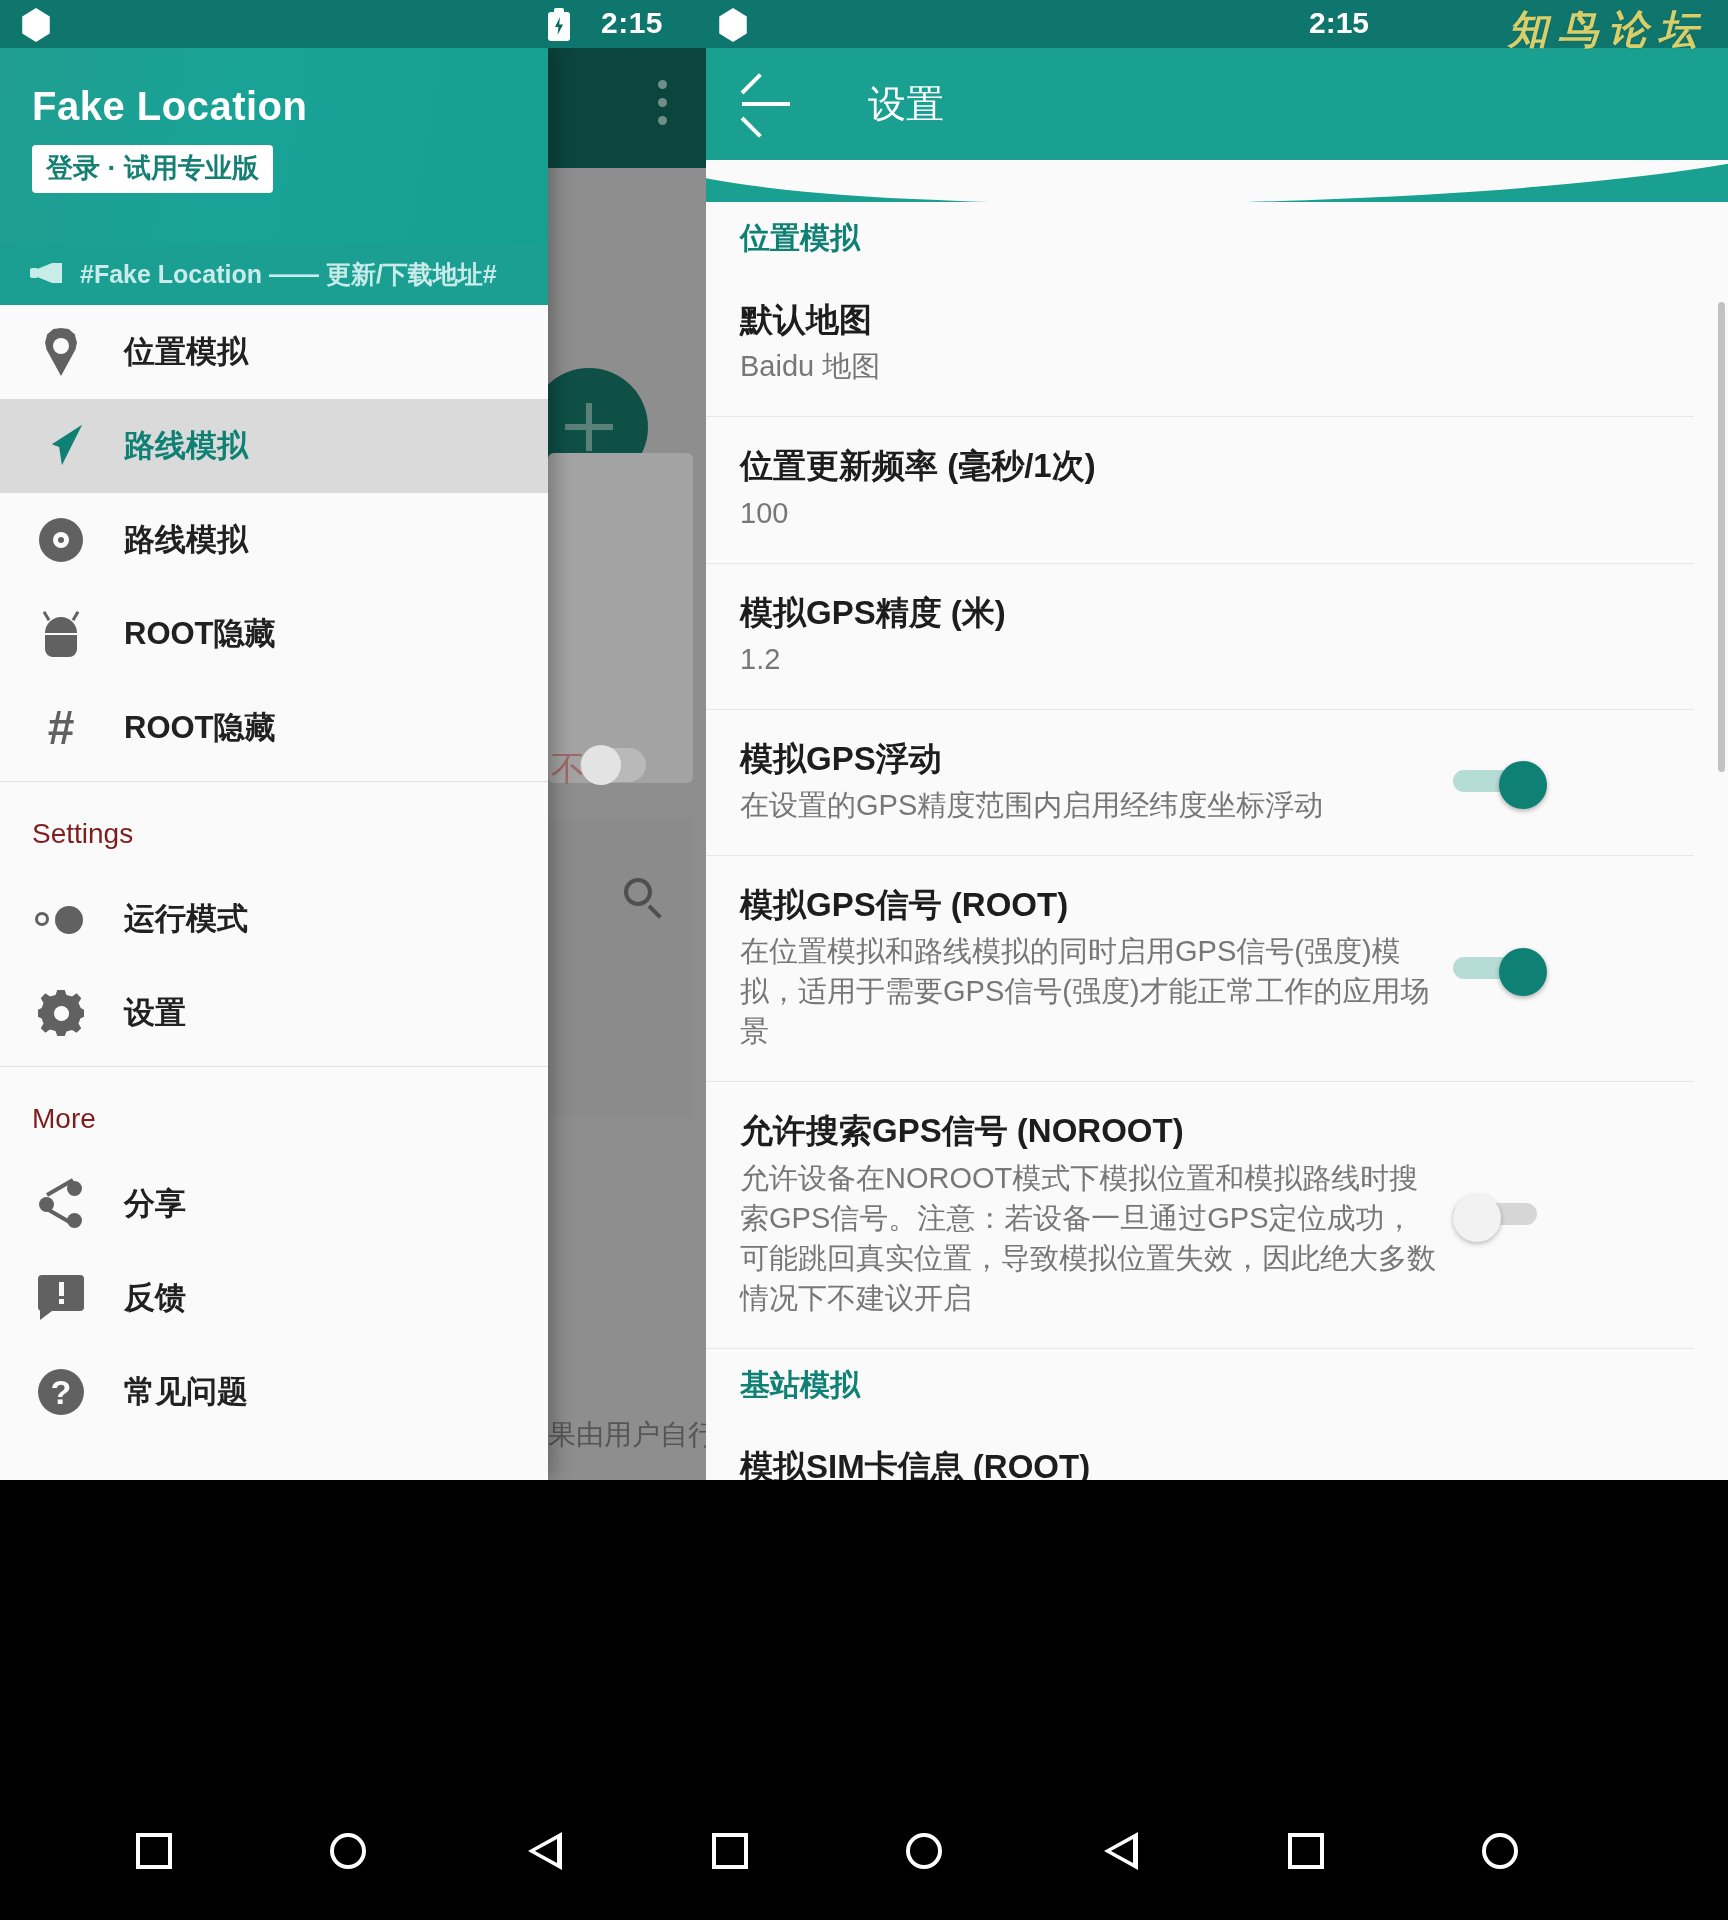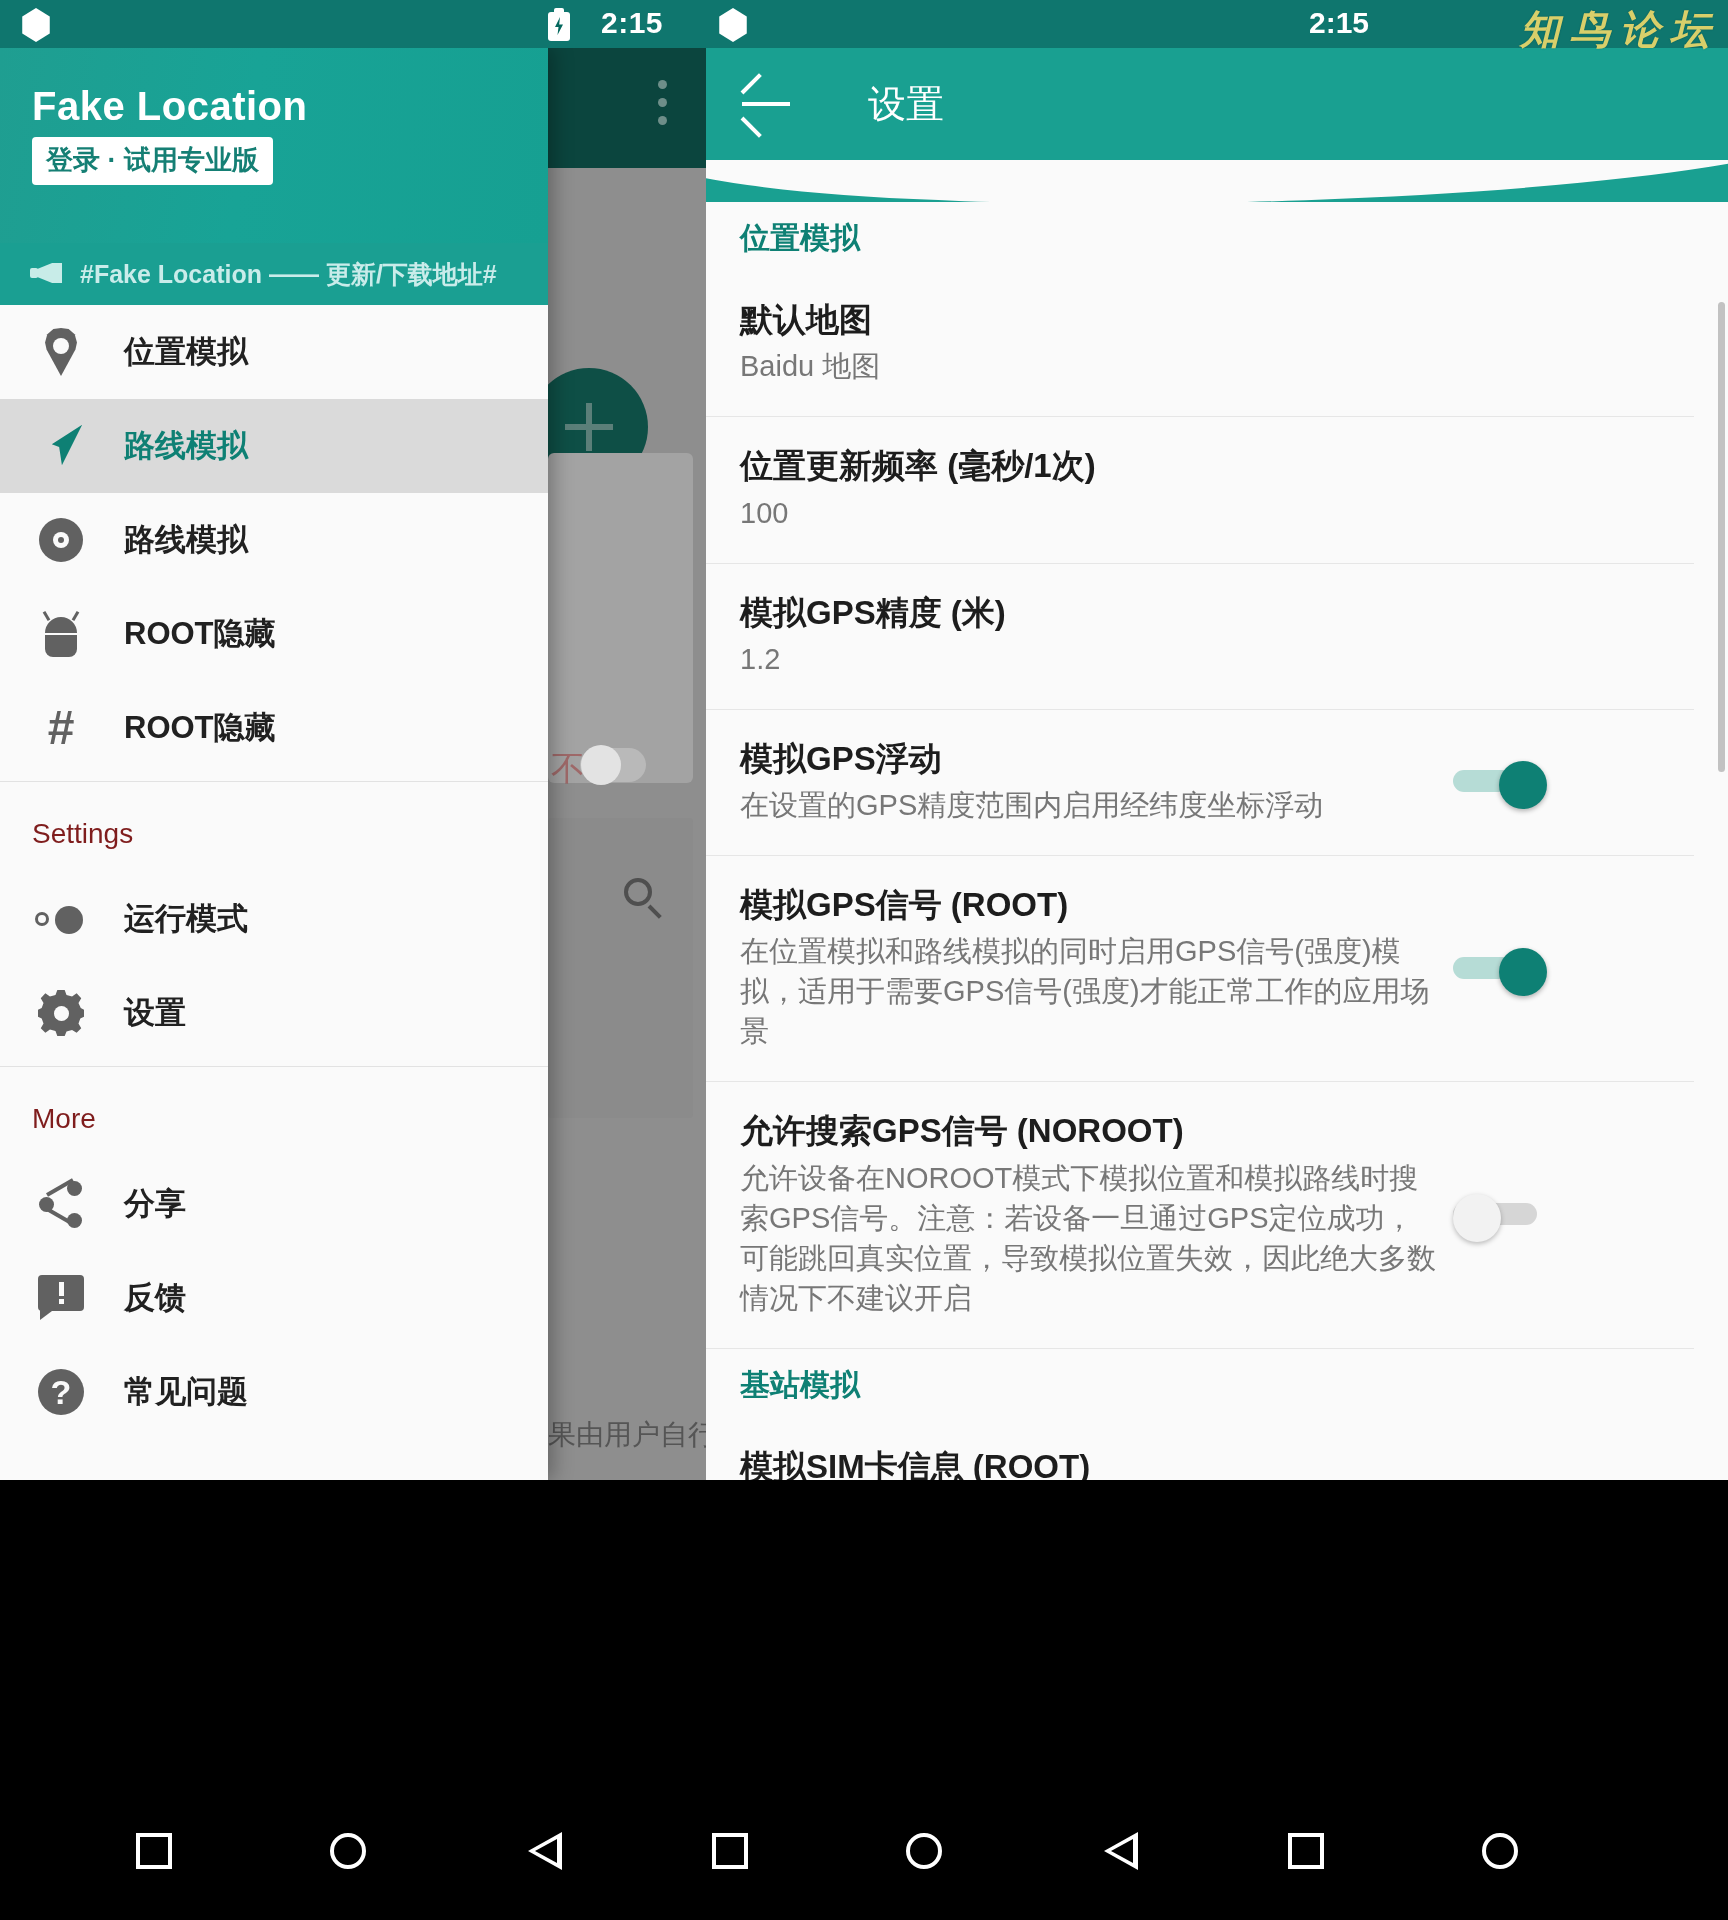--- a/index.html
+++ b/index.html
@@ -27,21 +27,21 @@
     color:#fff; letter-spacing:0.5px;
   }
   .sb-batt { position:absolute; left:545px; top:8px; width:28px; height:34px; }
   .sb-batt .body { position:absolute; left:3px; top:4px; width:22px; height:29px; background:#fff; border-radius:3px;}
   .sb-batt .cap  { position:absolute; left:9px; top:0px; width:10px; height:5px; background:#fff; border-radius:2px 2px 0 0;}
   .sb-batt .bolt { position:absolute; left:9px; top:9px; width:10px; height:18px; background:#04685e;
                    clip-path: polygon(60% 0%, 10% 55%, 45% 55%, 35% 100%, 90% 42%, 52% 42%); }
   .sb-time2 { position:absolute; left:1309px; top:6px; font-size:30px; font-weight:700; color:#fff; }
   .sb-batt2 { position:absolute; left:1253px; top:8px; width:28px; height:34px; }
   .watermark {
-    position:absolute; right:8px; top:2px;
+    position:absolute; right:20px; top:2px;
     font-family:"Liberation Serif","DejaVu Serif",serif;
     font-size:40px; font-weight:700; font-style:italic;
     color:#d8cf6a; letter-spacing:10px; white-space:nowrap;
     text-shadow: 0 0 2px rgba(0,0,0,.2);
   }
 
   
   .bg-app { position:absolute; left:0; top:48px; width:1728px; height:1432px; background:#8e8e8e; }
   .bg-toolbar { position:absolute; left:0; top:0; width:1728px; height:120px; background:#0b453e; }
   .bg-dots { position:absolute; left:648px; top:32px; width:28px; height:60px; }
@@ -76,21 +76,21 @@
     background:#fafafa; z-index:30; overflow:hidden;
     box-shadow: 6px 0 18px rgba(0,0,0,0.28);
   }
   .drawer-header {
     position:relative; width:548px; height:195px;
     background: linear-gradient(100deg,#1f9e91 0%, #18a396 45%, #16a092 100%);
     padding: 28px 32px 0 32px;
   }
   .app-title { font-size:40px; font-weight:700; color:#ffffff; letter-spacing:.5px; margin-top:8px;}
   .login-chip {
-    display:inline-block; margin-top:8px; background:#ffffff; border-radius:4px;
+    display:inline-block; margin-top:16px; background:#ffffff; border-radius:4px;
     padding:5px 14px 7px; font-size:27px; font-weight:700; color:#157f74;
   }
   .announce {
     position:relative; width:548px; height:62px; background:#1a9f92;
     display:flex; align-items:center; padding-left:30px; gap:16px;
   }
   .announce .megaphone { position:relative; width:34px; height:26px; flex:0 0 auto; }
   .announce .megaphone .cone {
     position:absolute; left:6px; top:2px; width:26px; height:20px; background:#c8ece8;
     clip-path: polygon(0% 32%, 62% 0%, 100% 0%, 100% 100%, 62% 100%, 0% 68%);

